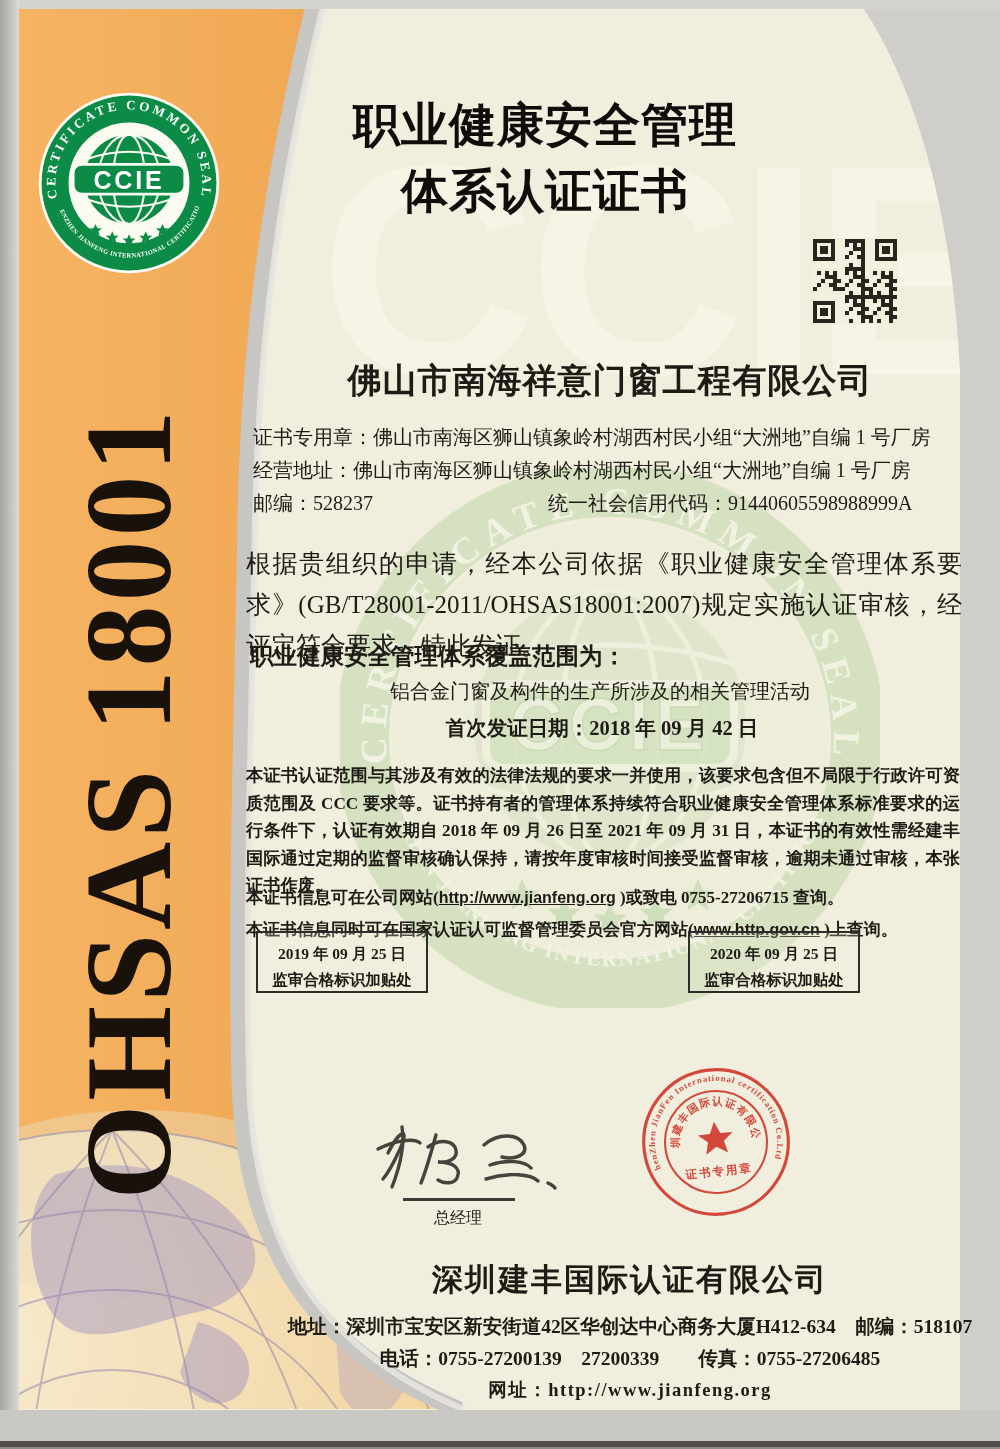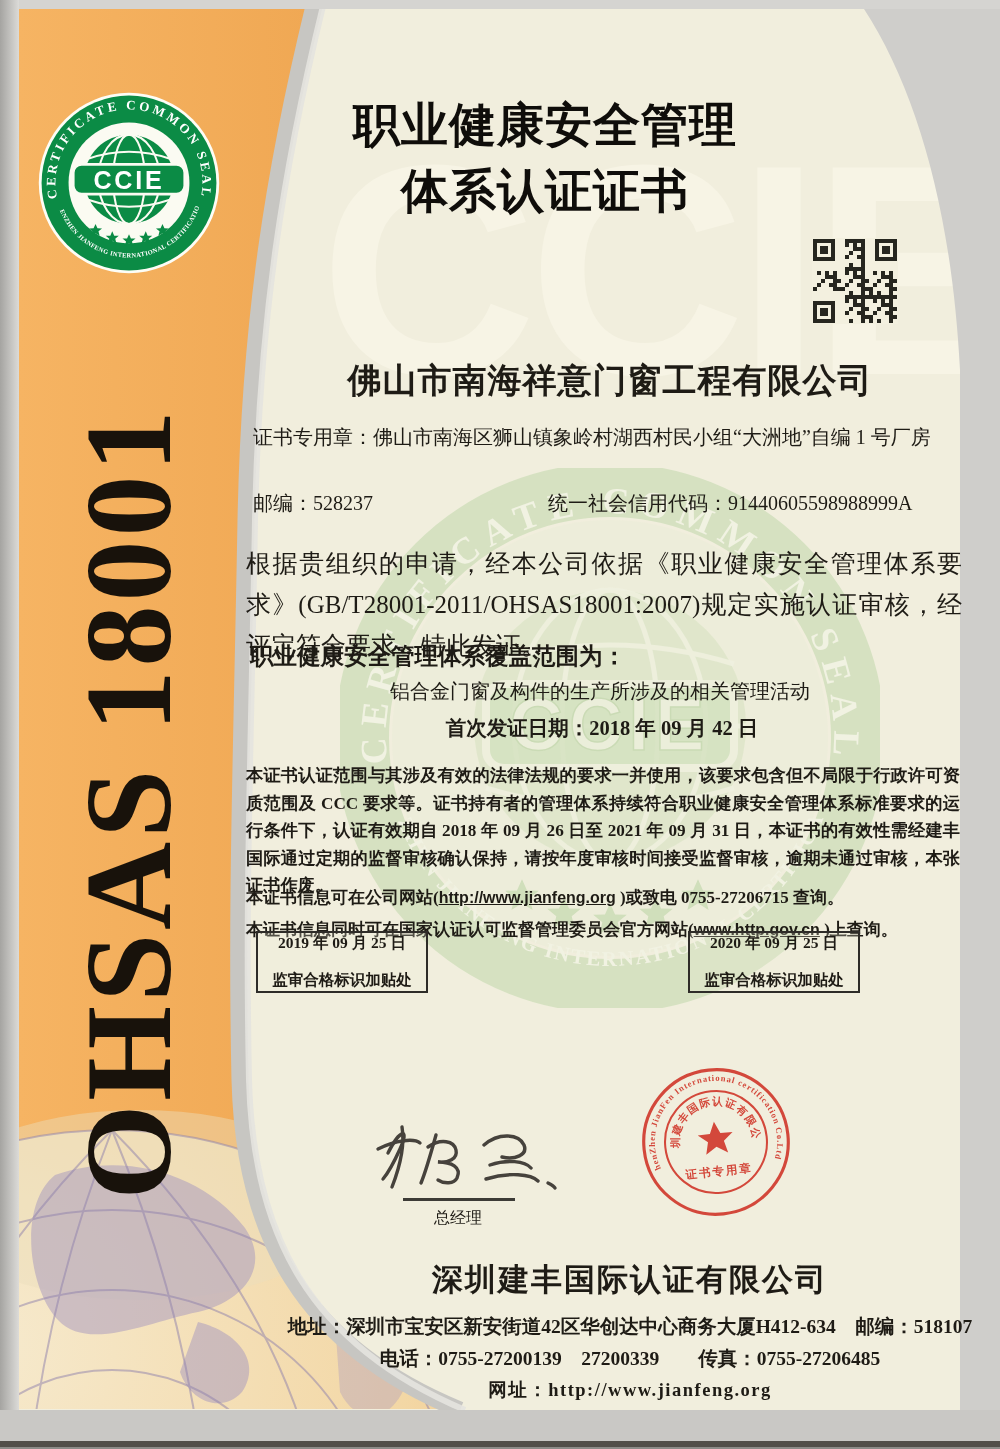--- a/index.html
+++ b/index.html
@@ -27,21 +27,21 @@
   #postrow .credit{position:absolute;left:295px;top:0;}
   #grant{left:246px;top:543px;width:716px;font-size:25px;line-height:41px;text-align:justify;}
   #scope-head{left:250px;top:640px;width:720px;text-align:left;font-size:23.5px;font-weight:bold;}
   #scope-text{left:250px;top:678px;width:700px;text-align:center;font-size:20px;}
   #first-issue{left:250px;top:714px;width:704px;text-align:center;font-size:20.5px;font-weight:bold;}
   #terms{left:246px;top:762px;width:714px;font-size:17.2px;line-height:27.6px;text-align:justify;font-weight:600;}
   .info-line{left:246px;width:714px;font-size:17px;font-weight:bold;}
   #info1{top:886px;} #info2{top:918px;}
   .info-line .url{text-decoration:underline;font-family:"Liberation Sans","DejaVu Sans",sans-serif;font-size:16px;}
   .audit-box{width:168px;height:58px;border:2px solid #2e2c28;text-align:center;font-size:15.5px;font-weight:bold;
-      display:flex;flex-direction:column;justify-content:space-between;gap:5px;background:rgba(241,238,221,.25);}
+      display:flex;flex-direction:column;justify-content:flex-end;gap:5px;background:rgba(241,238,221,.25);}
   #box1{left:256px;top:931px;} #box2{left:688px;top:931px;}
   #sig-svg{left:368px;top:1093px;z-index:6;}
   #sig-line{left:403px;top:1198px;width:112px;height:3px;background:#3d3b36;}
   #sig-title{left:398px;top:1208px;width:120px;text-align:center;font-size:16px;}
   #stamp-svg{left:628px;top:1054px;z-index:7;}
   #issuer-name{left:270px;top:1259px;width:720px;text-align:center;font-size:31px;font-weight:bold;letter-spacing:2px;}
   .issuer-line{left:250px;width:760px;text-align:center;font-weight:bold;}
   #issuer-addr{top:1313px;font-size:19.5px;}
   #issuer-tel{top:1345px;font-size:19.5px;}
   #issuer-web{top:1377px;font-size:18.5px;letter-spacing:1.5px;}
@@ -317,20 +317,23 @@
     <div class="finder f3">
         <i></i>
       </div>
   </div>
 
   <div class="abs content" id="company">佛山市南海祥意门窗工程有限公司</div>
 
   <div class="abs content addr-line" id="addr1">
     <span>证书专用章：</span><span>佛山市南海区狮山镇象岭村湖西村民小组“大洲地”自编 1 号厂房</span>
   </div>
+  <div class="abs content addr-line" id="addr2">
+    <span>经营地址：</span><span>佛山市南海区狮山镇象岭村湖西村民小组“大洲地”自编 1 号厂房</span>
+  </div>
 
   <div class="abs content" id="postrow">
     <span>邮编：</span><span>528237</span>
     <span class="credit">
       <span>统一社会信用代码：</span><span>91440605598988999A</span>
     </span>
   </div>
 
   <div class="abs content" id="grant">根据贵组织的申请，经本公司依据《职业健康安全管理体系要求》(GB/T28001-2011/OHSAS18001:2007)规定实施认证审核，经评定符合要求，特此发证。</div>
 

